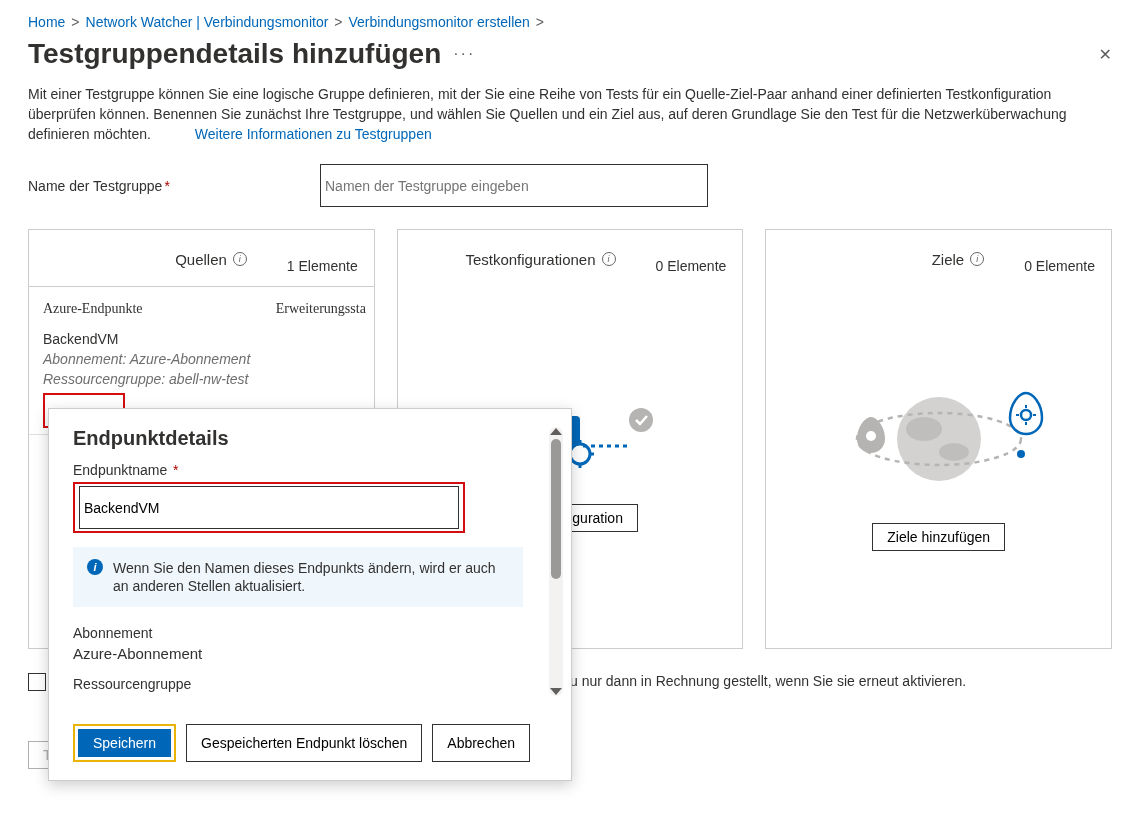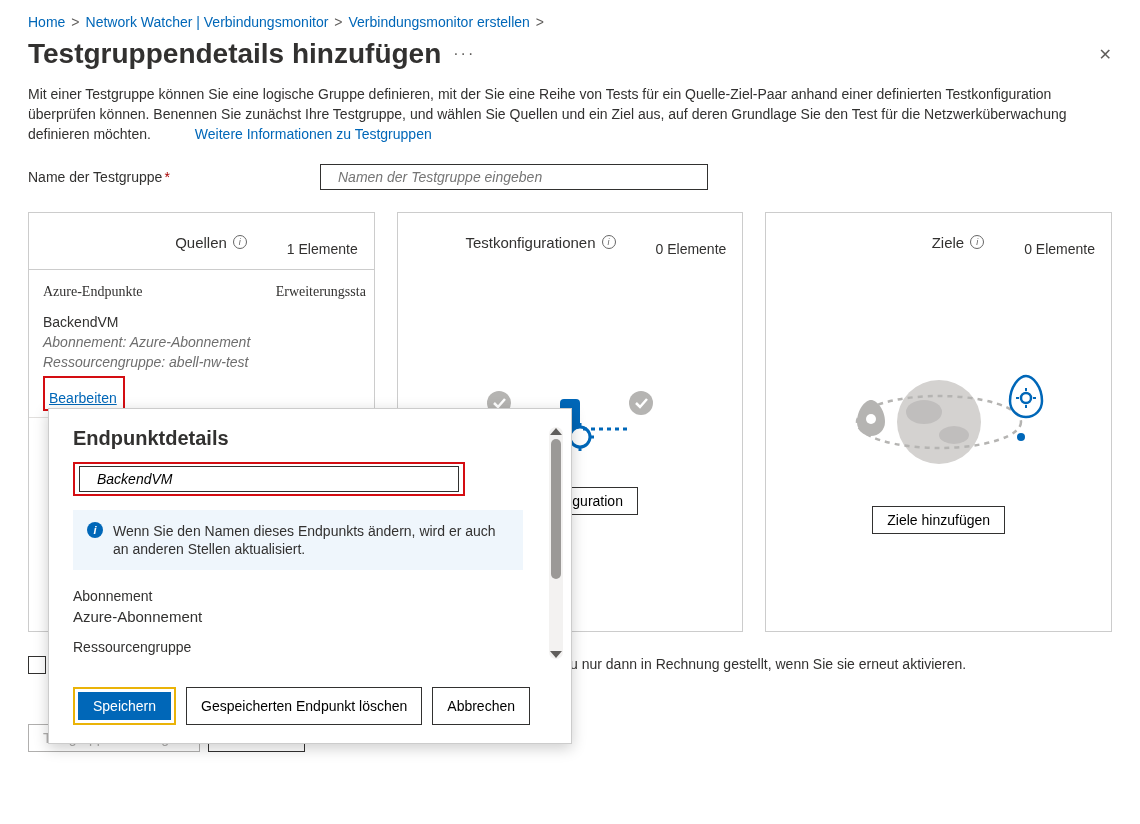--- a/index.html
+++ b/index.html
@@ -9,21 +9,21 @@
   .chev { color:#605e5c; }
   .title-row { display:flex; align-items:center; gap:12px; margin:8px 0 12px 0; }
   h1 { font-size:28px; font-weight:600; margin:0; }
   .title-dots { color:#605e5c; font-size:16px; letter-spacing:2px; }
   .close-x { margin-left:auto; font-size:16px; color:#605e5c; cursor:pointer; }
   .intro { font-size:14px; line-height:20px; color:#323130; max-width:1080px; }
   .intro a { color:#0067b8; text-decoration:none;margin-left:40px; }
   .field-row { display:flex; align-items:center; margin:20px 0 22px 0; gap:12px; }
   .field-row label { width:280px; font-size:14px; }
   .req { color:#a80000; margin-left:2px; }
-  input.text { height:26px; border:1px solid #323130; padding:2px 17px; font-family:inherit; font-size:14px;font-style:italic; }
+  input.text { height:43px; border:1px solid #323130; padding:2px 4px; font-family:inherit; font-size:14px; }
   input.wide { width:388px; }
   input.full { width:100%; }
   .cards { display:flex; gap:22px; }
   .card { flex:1; border:1px solid #cccccc; display:flex; flex-direction:column; height:420px; }
   .card-head { display:flex; align-items:center; justify-content:flex-end; padding:14px 16px 12px 16px;gap:40px; }
   .ch-left { display:flex; align-items:center; gap:6px; font-size:15px; color:#323130; }
   .info-icon { display:inline-flex; width:14px; height:14px; border:1px solid #666; border-radius:50%; align-items:center; justify-content:center; font-size:9px; font-style:italic; color:#666; }
   .ch-right { font-size:14px; color:#323130;margin-top:14px; }
   .subhead { border-top:1px solid #cccccc; display:flex; justify-content:space-between; padding-top:14px; padding-bottom:8px; padding-left:14px; padding-right:8px; font-size:14px;font-family:Liberation Serif, serif; }
   .src-body { padding:6px 14px; font-size:14px; }
@@ -173,20 +173,21 @@
 
 <div class="bottom-row">
   <button class="btn-disabled">Testgruppe hinzufügen</button>
   <button class="btn-outline">Abbrechen</button>
 </div>
 
 <div class="popup">
   <div class="p-row">
     <div class="p-col">
       <h2>Endpunktdetails</h2>
+      <div class="p-label"><span>Endpunktname</span><span class="req"> *</span></div>
       <span class="input-red-wrap"><input class="text full" style="width: 380px;" value="BackendVM"></span>
 
       <div class="info-callout">
         <span class="ico">i</span>
         <span>Wenn Sie den Namen dieses Endpunkts ändern, wird er auch an anderen Stellen aktualisiert.</span>
       </div>
 
       <div class="p-label" style="margin-top:4px">Abonnement</div>
       <div style="font-size:15px;">Azure-Abonnement</div>
 

